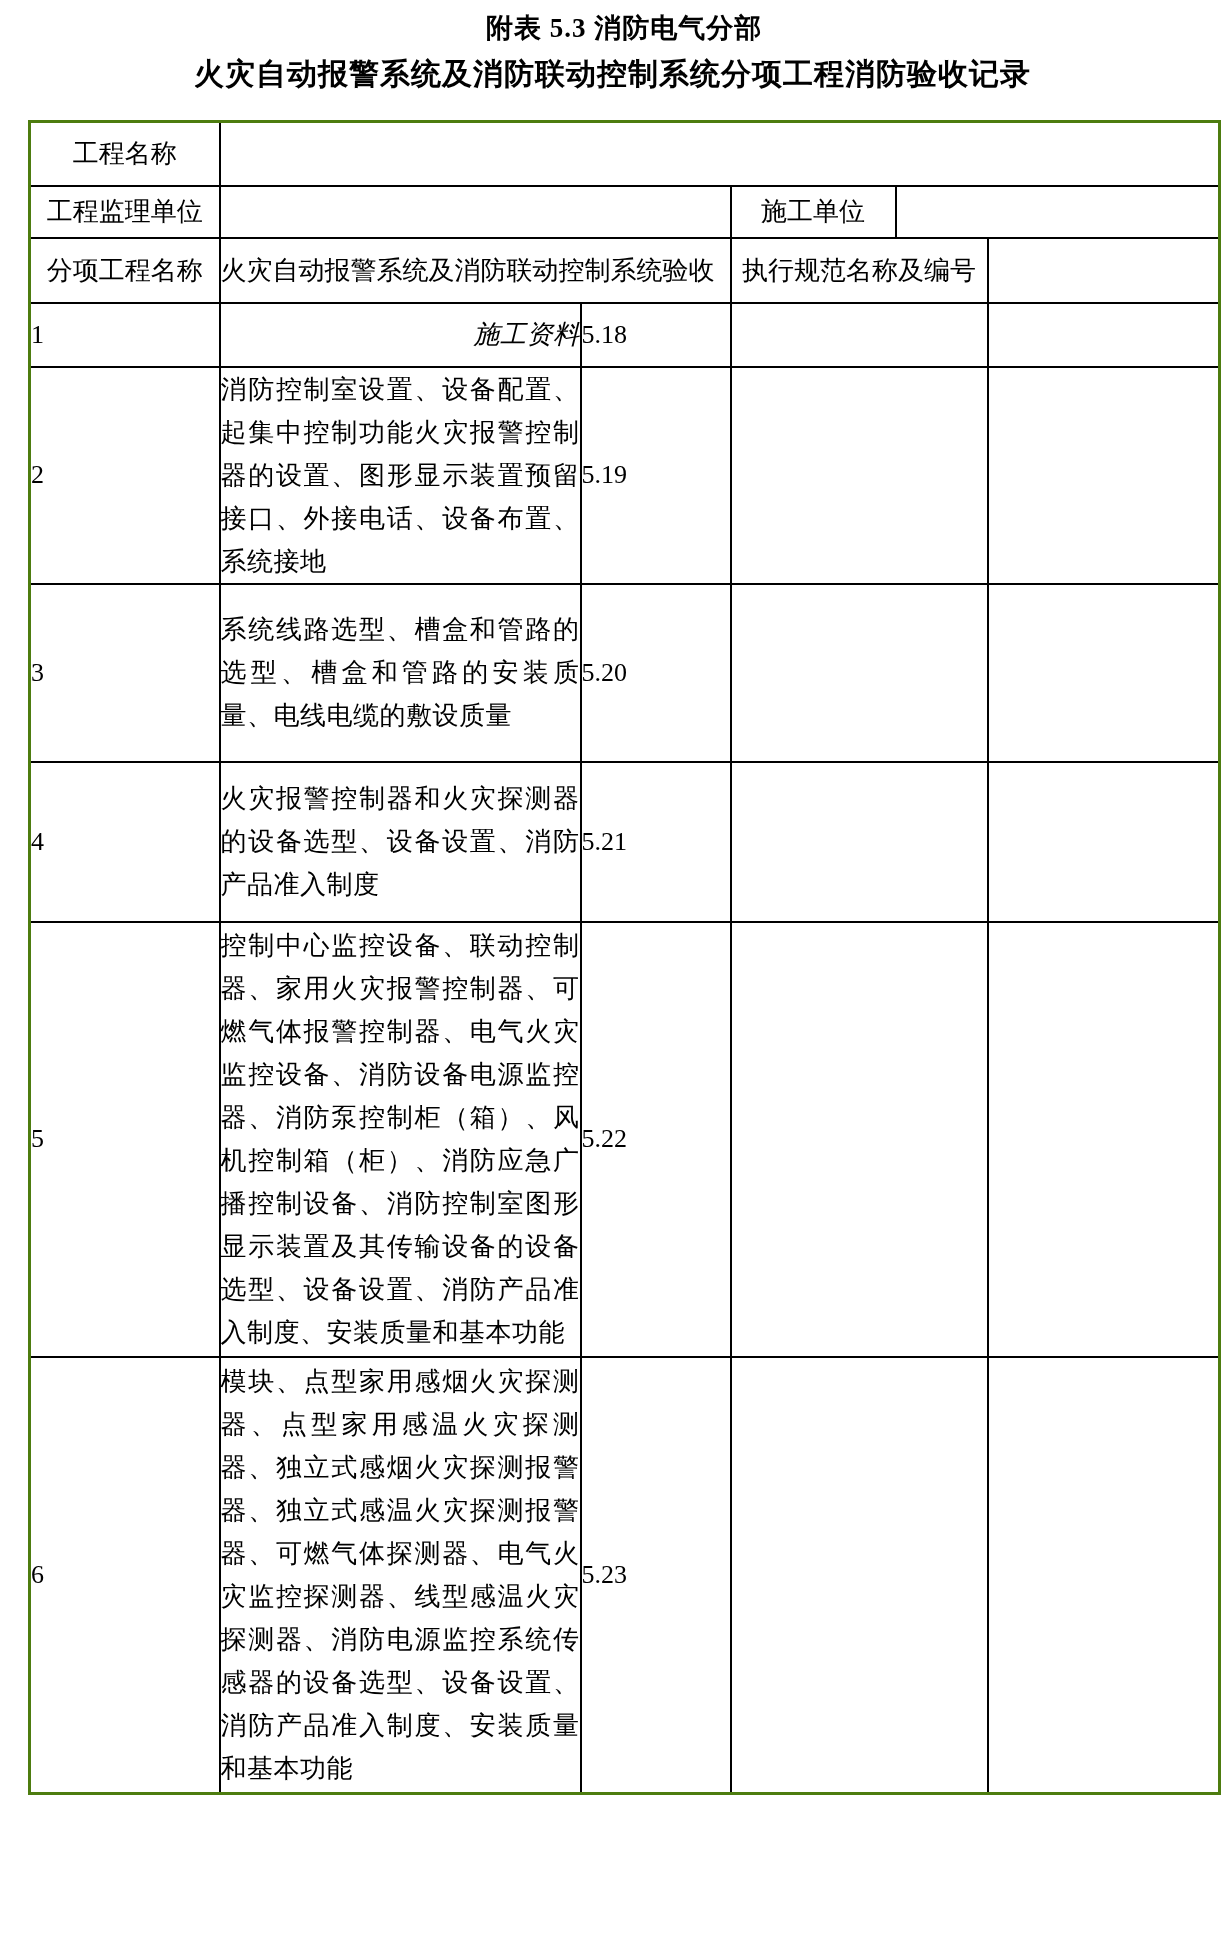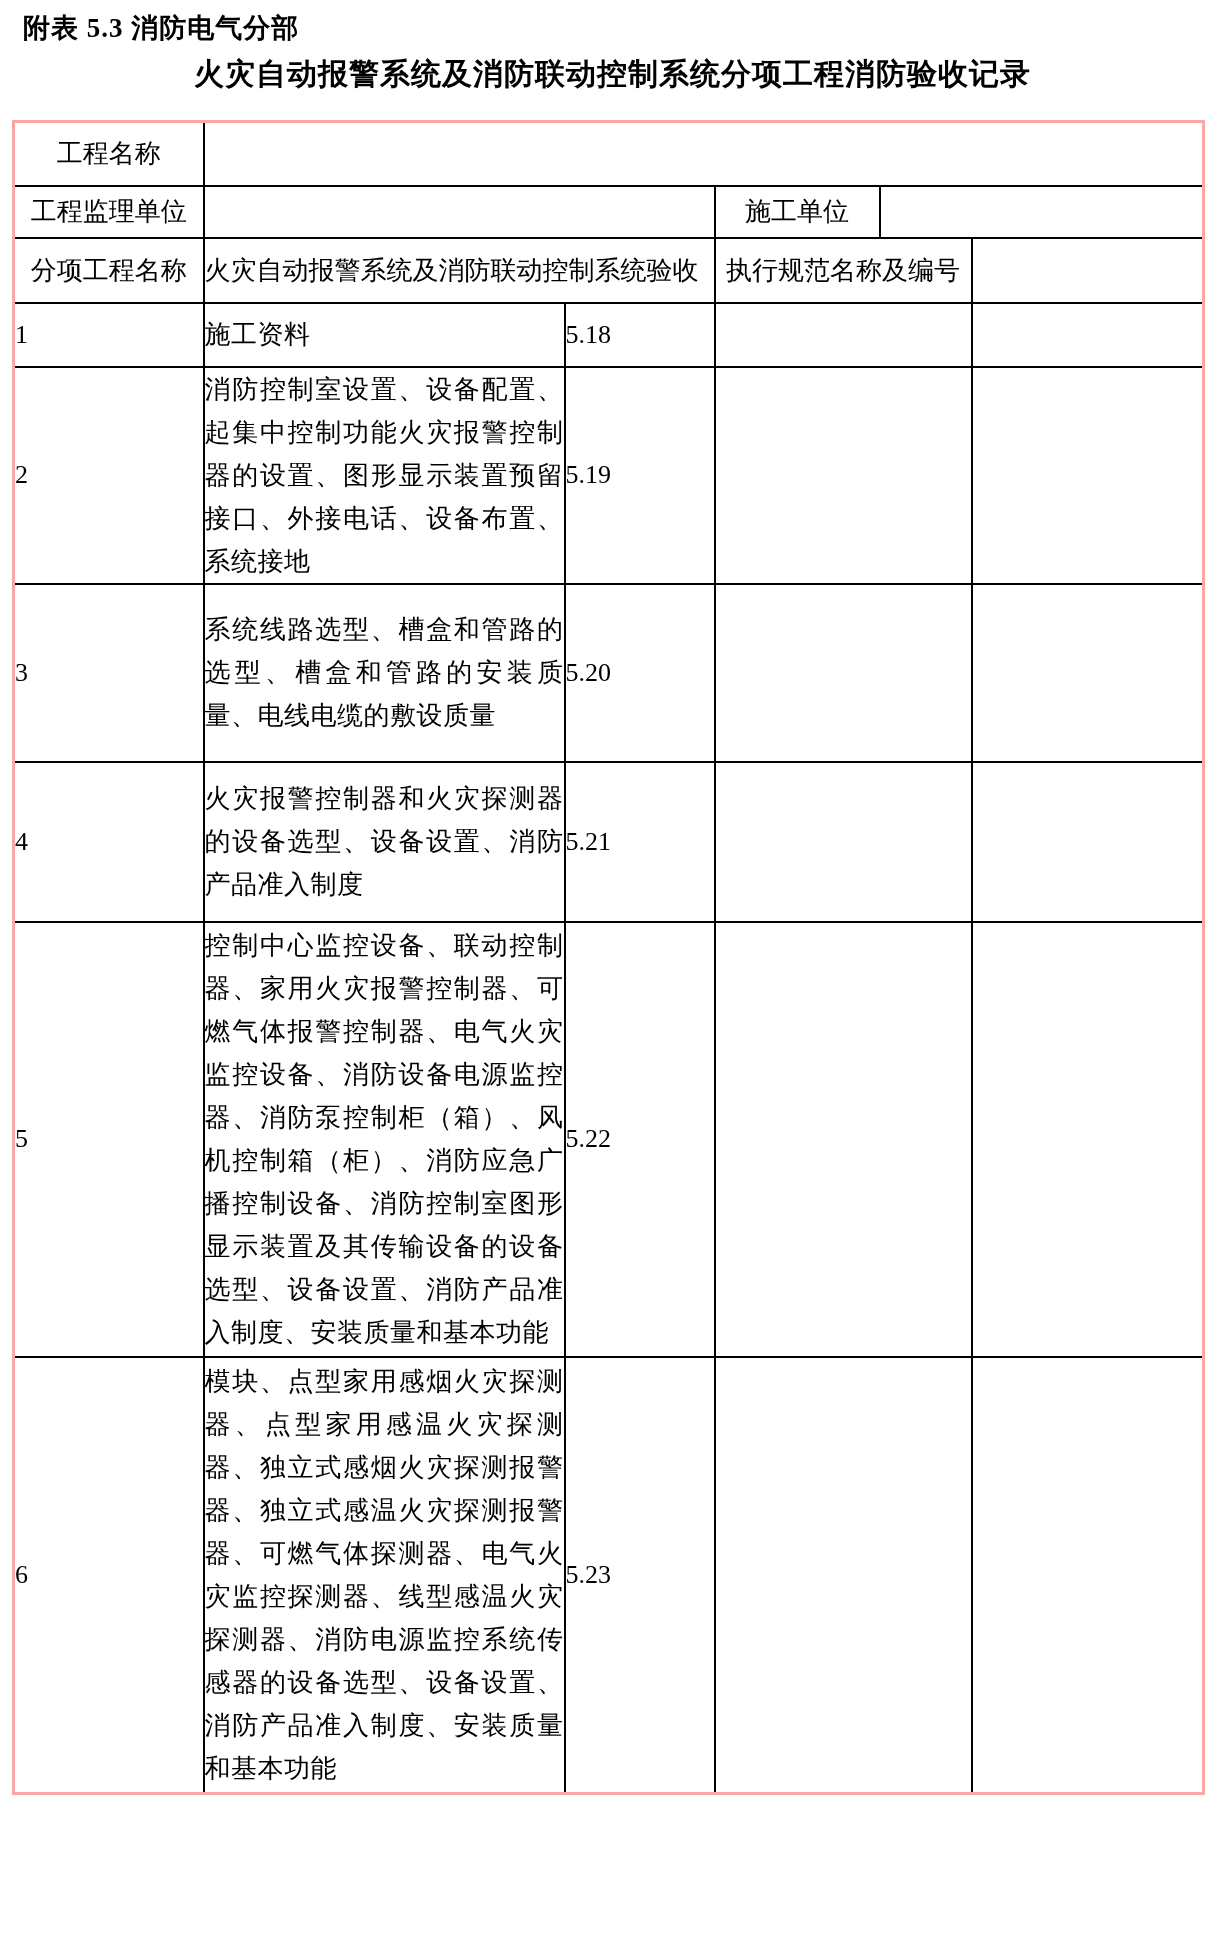--- a/index.html
+++ b/index.html
@@ -4,51 +4,51 @@
 <style>
   html,body { margin:0; padding:0; background:#ffffff; }
   body {
     width:1225px; height:1951px;
     font-family:"Liberation Serif","DejaVu Serif",serif;
     color:#000;
   }
   .page { position:relative; width:1225px; height:1951px; }
   .doc-title {
     margin:0; padding-top:10px;
-    font-size:27px; font-weight:bold;
+    text-align:center; font-size:27px; font-weight:bold;
     letter-spacing:1px;
     padding-left:23px;
   }
   .doc-subtitle {
     margin:8px 0 0 0;
     text-align:center; font-size:30px; font-weight:bold;
     letter-spacing:1px;
   }
   table.form {
-    position:absolute; left:12px; top:120px;
+    position:absolute; left:28px; top:120px;
     width:1190px;
     border-collapse:collapse; table-layout:fixed;
-    border:3px solid #fca5a5;
+    border:3px solid #4d7c0f;
   }
   table.form td {
     border:2px solid #000;
     font-size:26px;
     vertical-align:middle;
     overflow:hidden;
     padding:0;
   }
   td.lbl { text-align:center; }
   td.ctr { text-align:left; }
   td.item {
     text-align:justify;
     padding:6px 12px 6px 14px;
     line-height:43px;
     letter-spacing:0.5px;
   }
-  td.item-center { text-align:left; }
+  td.item-center { text-align:right;font-style:italic; }
   td.blank {}
   tr.h64 { height:64px; }
   tr.h73 { height:73px; }
   tr.h56 { height:52px; }
   tr.h65 { height:65px; }
   tr.h214 { height:214px; }
   tr.h178 { height:178px; }
   tr.h160 { height:160px; }
   tr.h435 { height:435px; }
   tr.h437 { height:437px; }

